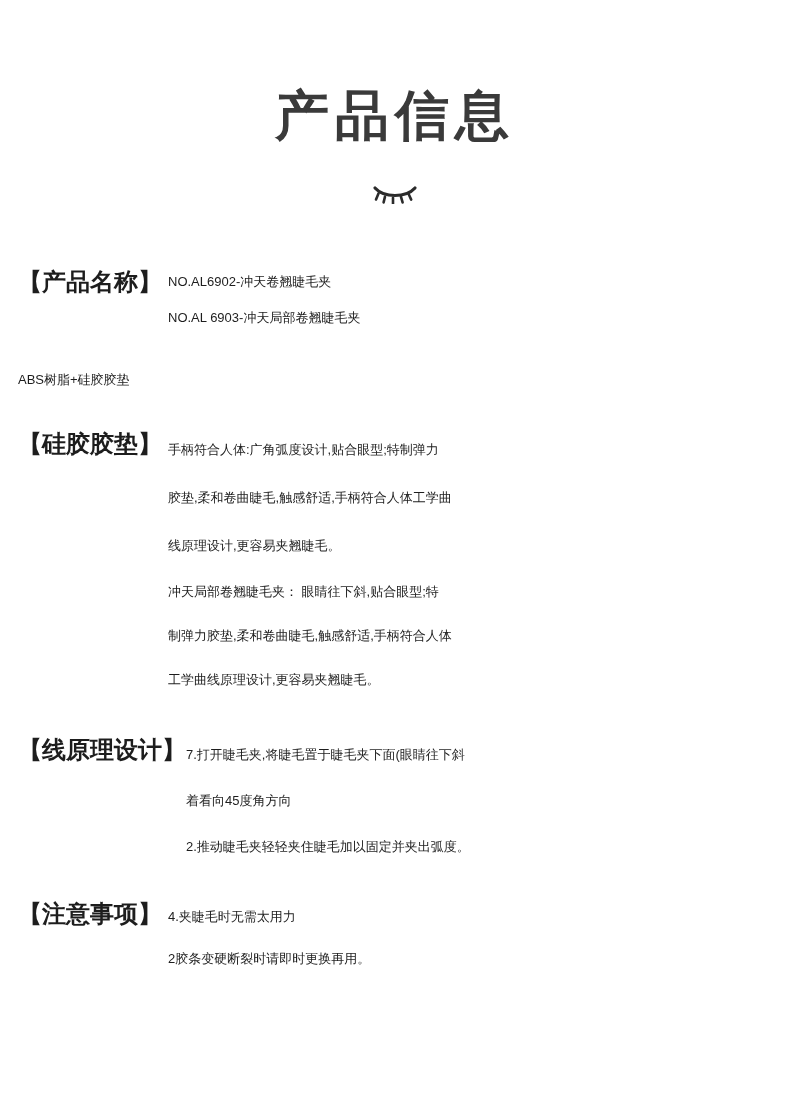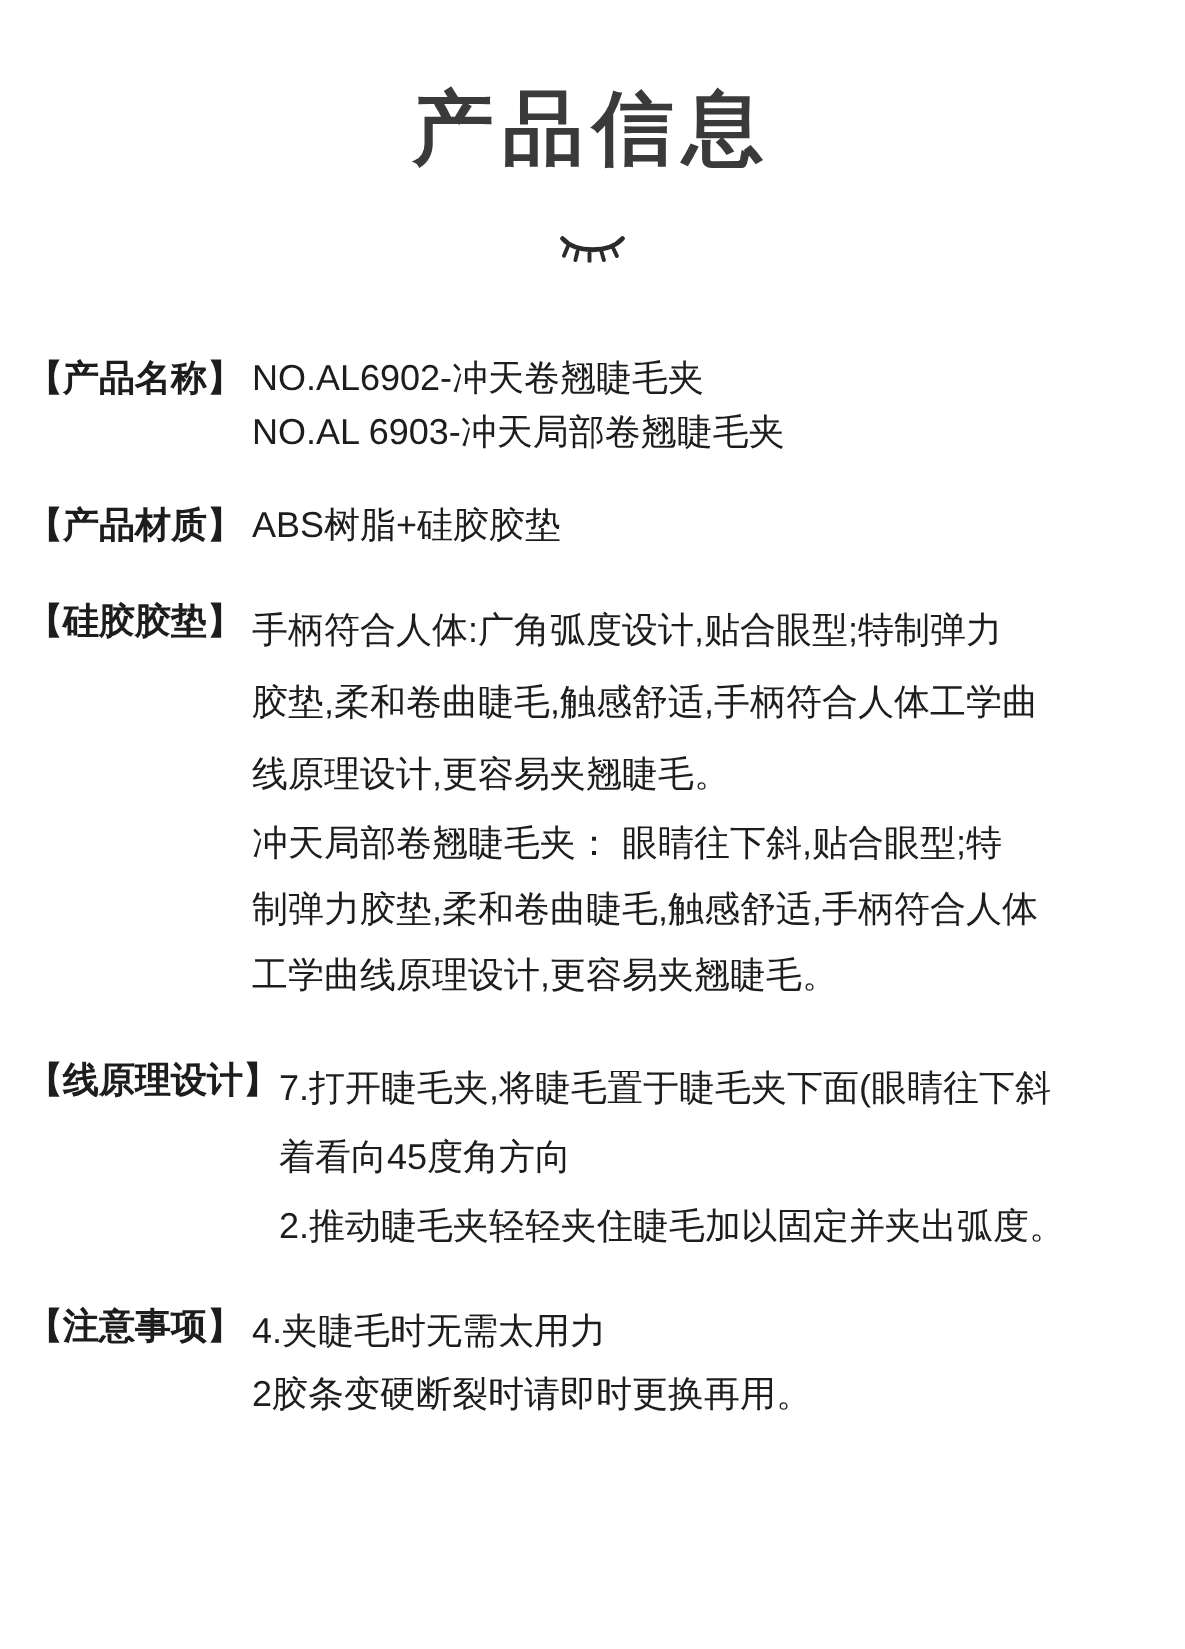--- a/index.html
+++ b/index.html
@@ -20,21 +20,21 @@
     height: 1099px;
     box-sizing: border-box;
   }
   .title {
     text-align: center;
     font-size: 54px;
     font-weight: bold;
     letter-spacing: 6px;
     color: #3a3a3a;
     margin: 0;
-    padding-top: 54px;
+    padding-top: 83px;
     line-height: 1.2;
   }
   .lash-ornament {
     width: 100%;
     text-align: center;
     margin-top: 34px;
     height: 30px;
   }
   .lash-ornament svg {
     display: inline-block;
@@ -52,21 +52,21 @@
     flex: 0 0 150px;
     font-size: 24px;
     font-weight: bold;
     color: #1d1d1d;
     line-height: 36px;
     white-space: nowrap;
     letter-spacing: 0px;
   }
   .spec-value {
     flex: 1 1 auto;
-    font-size: 24px;
+    font-size: 13px;
     color: #1d1d1d;
     line-height: 36px;
     letter-spacing: 0px;
   }
   .spec-value .line {
     display: block;
   }
   .spec-row.functions .spec-value {
     line-height: 48px;
   }
@@ -106,21 +106,20 @@
 
     <div class="spec-row name">
       <div class="spec-label">【产品名称】</div>
       <div class="spec-value">
         <span class="line">NO.AL6902-冲天卷翘睫毛夹</span>
         <span class="line">NO.AL 6903-冲天局部卷翘睫毛夹</span>
       </div>
     </div>
 
     <div class="spec-row material">
-      <div class="spec-label">【产品材质】</div>
       <div class="spec-value">
         <span class="line">ABS树脂+硅胶胶垫</span>
       </div>
     </div>
 
     <div class="spec-row functions">
       <div class="spec-label">【硅胶胶垫】</div>
       <div class="spec-value">
         <div class="para1">
           <span class="line">手柄符合人体:广角弧度设计,贴合眼型;特制弹力</span>

